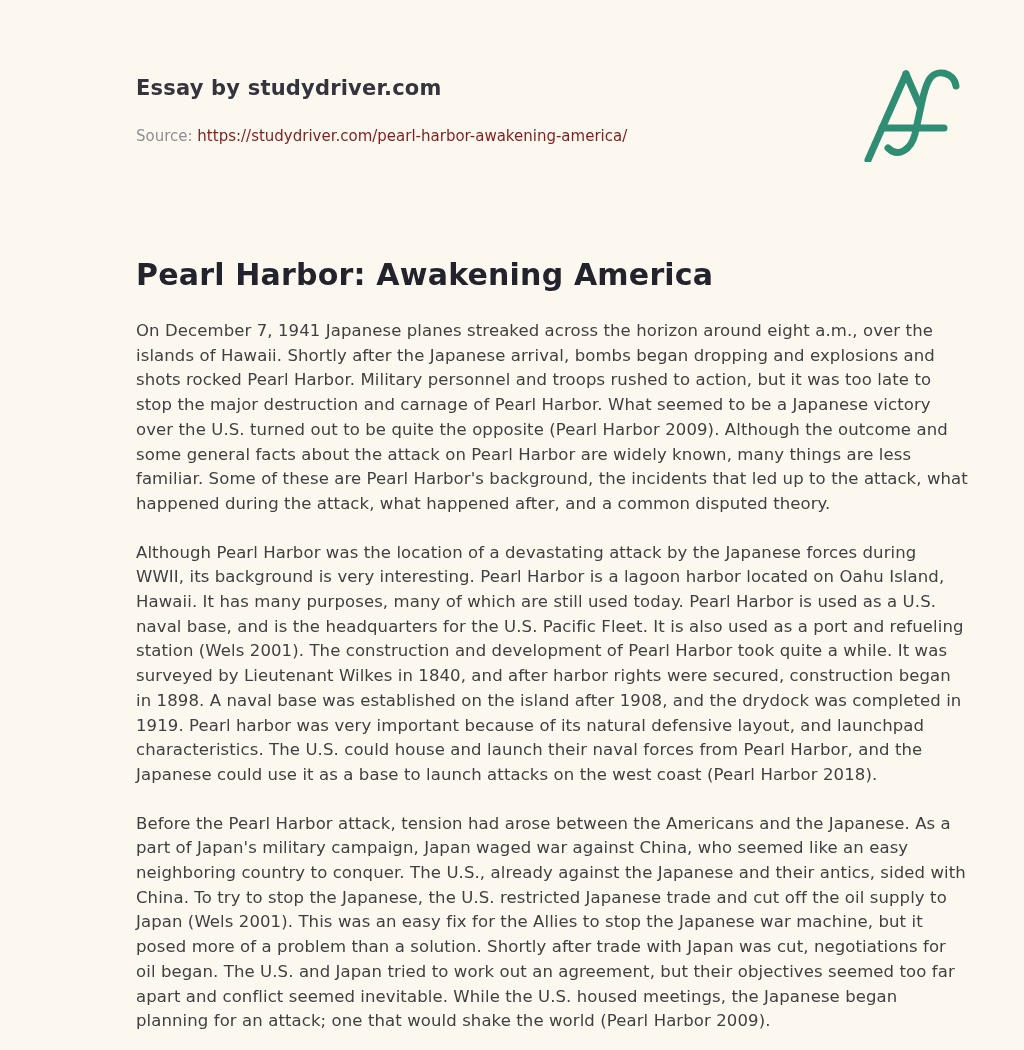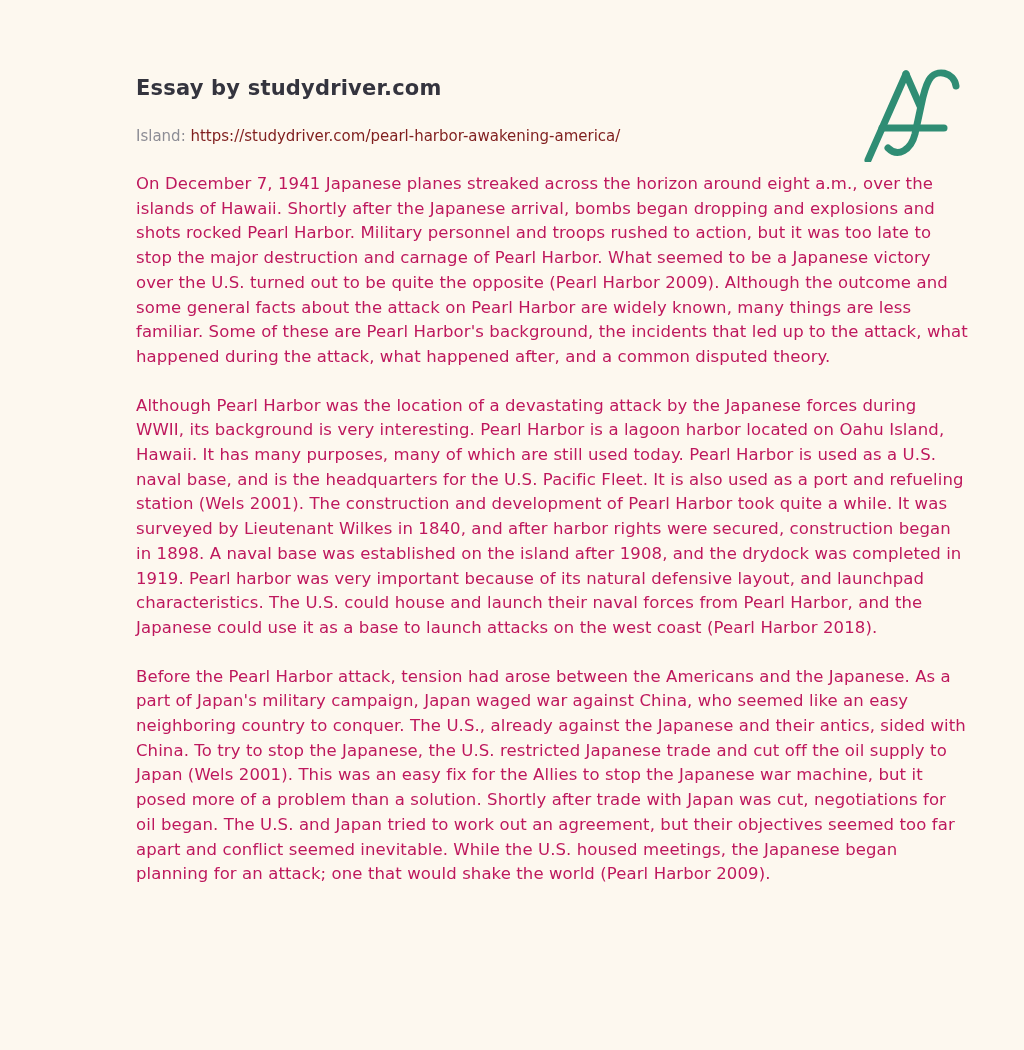--- a/index.html
+++ b/index.html
@@ -51,46 +51,47 @@
     color: #23232d;
     letter-spacing: 0.2px;
   }
   .essay-body {
     margin-top: 27px;
   }
   .essay-body p {
     margin: 0 0 24px 0;
     font-size: 16.5px;
     line-height: 24.7px;
-    color: #be185d;
+    color: #404040;
     letter-spacing: 0.1px;
   }
 </style>
 </head>
 <body>
 
 <div class="page">
 
   <div class="byline">Essay by studydriver.com</div>
 
   <div class="source-line">
-    <span>Island:</span>
+    <span>Source:</span>
     <a class="source-url">https://studydriver.com/pearl-harbor-awakening-america/</a>
   </div>
 
   <div class="logo">
     <svg width="118" height="96" viewBox="0 0 118 96" fill="none" xmlns="http://www.w3.org/2000/svg">
 
       <path d="M 8 94 L 46 8" stroke="#2f8d74" stroke-width="7" stroke-linecap="round"></path>
       <path d="M 46 8 L 60 40" stroke="#2f8d74" stroke-width="7" stroke-linecap="round"></path>
       <path d="M 22 62 L 84 62" stroke="#2f8d74" stroke-width="7" stroke-linecap="round"></path>
       <path d="M 96 20 C 94 6 76 2 69 14 C 65 21 63 30 61 40 L 55 68 C 51 84 38 92 28 82" stroke="#2f8d74" stroke-width="7" stroke-linecap="round"></path>
     </svg>
   </div>
 
+  <h1 class="essay-title">Pearl Harbor: Awakening America</h1>
 
   <div class="essay-body">
     <p>On December 7, 1941 Japanese planes streaked across the horizon around eight a.m., over the islands of Hawaii. Shortly after the Japanese arrival, bombs began dropping and explosions and shots rocked Pearl Harbor. Military personnel and troops rushed to action, but it was too late to stop the major destruction and carnage of Pearl Harbor. What seemed to be a Japanese victory over the U.S. turned out to be quite the opposite (Pearl Harbor 2009). Although the outcome and some general facts about the attack on Pearl Harbor are widely known, many things are less familiar. Some of these are Pearl Harbor's background, the incidents that led up to the attack, what happened during the attack, what happened after, and a common disputed theory.</p>
     <p>Although Pearl Harbor was the location of a devastating attack by the Japanese forces during WWII, its background is very interesting. Pearl Harbor is a lagoon harbor located on Oahu Island, Hawaii. It has many purposes, many of which are still used today. Pearl Harbor is used as a U.S. naval base, and is the headquarters for the U.S. Pacific Fleet. It is also used as a port and refueling station (Wels 2001). The construction and development of Pearl Harbor took quite a while. It was surveyed by Lieutenant Wilkes in 1840, and after harbor rights were secured, construction began in 1898. A naval base was established on the island after 1908, and the drydock was completed in 1919. Pearl harbor was very important because of its natural defensive layout, and launchpad characteristics. The U.S. could house and launch their naval forces from Pearl Harbor, and the Japanese could use it as a base to launch attacks on the west coast (Pearl Harbor 2018).</p>
     <p>Before the Pearl Harbor attack, tension had arose between the Americans and the Japanese. As a part of Japan's military campaign, Japan waged war against China, who seemed like an easy neighboring country to conquer. The U.S., already against the Japanese and their antics, sided with China. To try to stop the Japanese, the U.S. restricted Japanese trade and cut off the oil supply to Japan (Wels 2001). This was an easy fix for the Allies to stop the Japanese war machine, but it posed more of a problem than a solution. Shortly after trade with Japan was cut, negotiations for oil began. The U.S. and Japan tried to work out an agreement, but their objectives seemed too far apart and conflict seemed inevitable. While the U.S. housed meetings, the Japanese began planning for an attack; one that would shake the world (Pearl Harbor 2009).</p>
 
   </div>
 
 </div>
 

